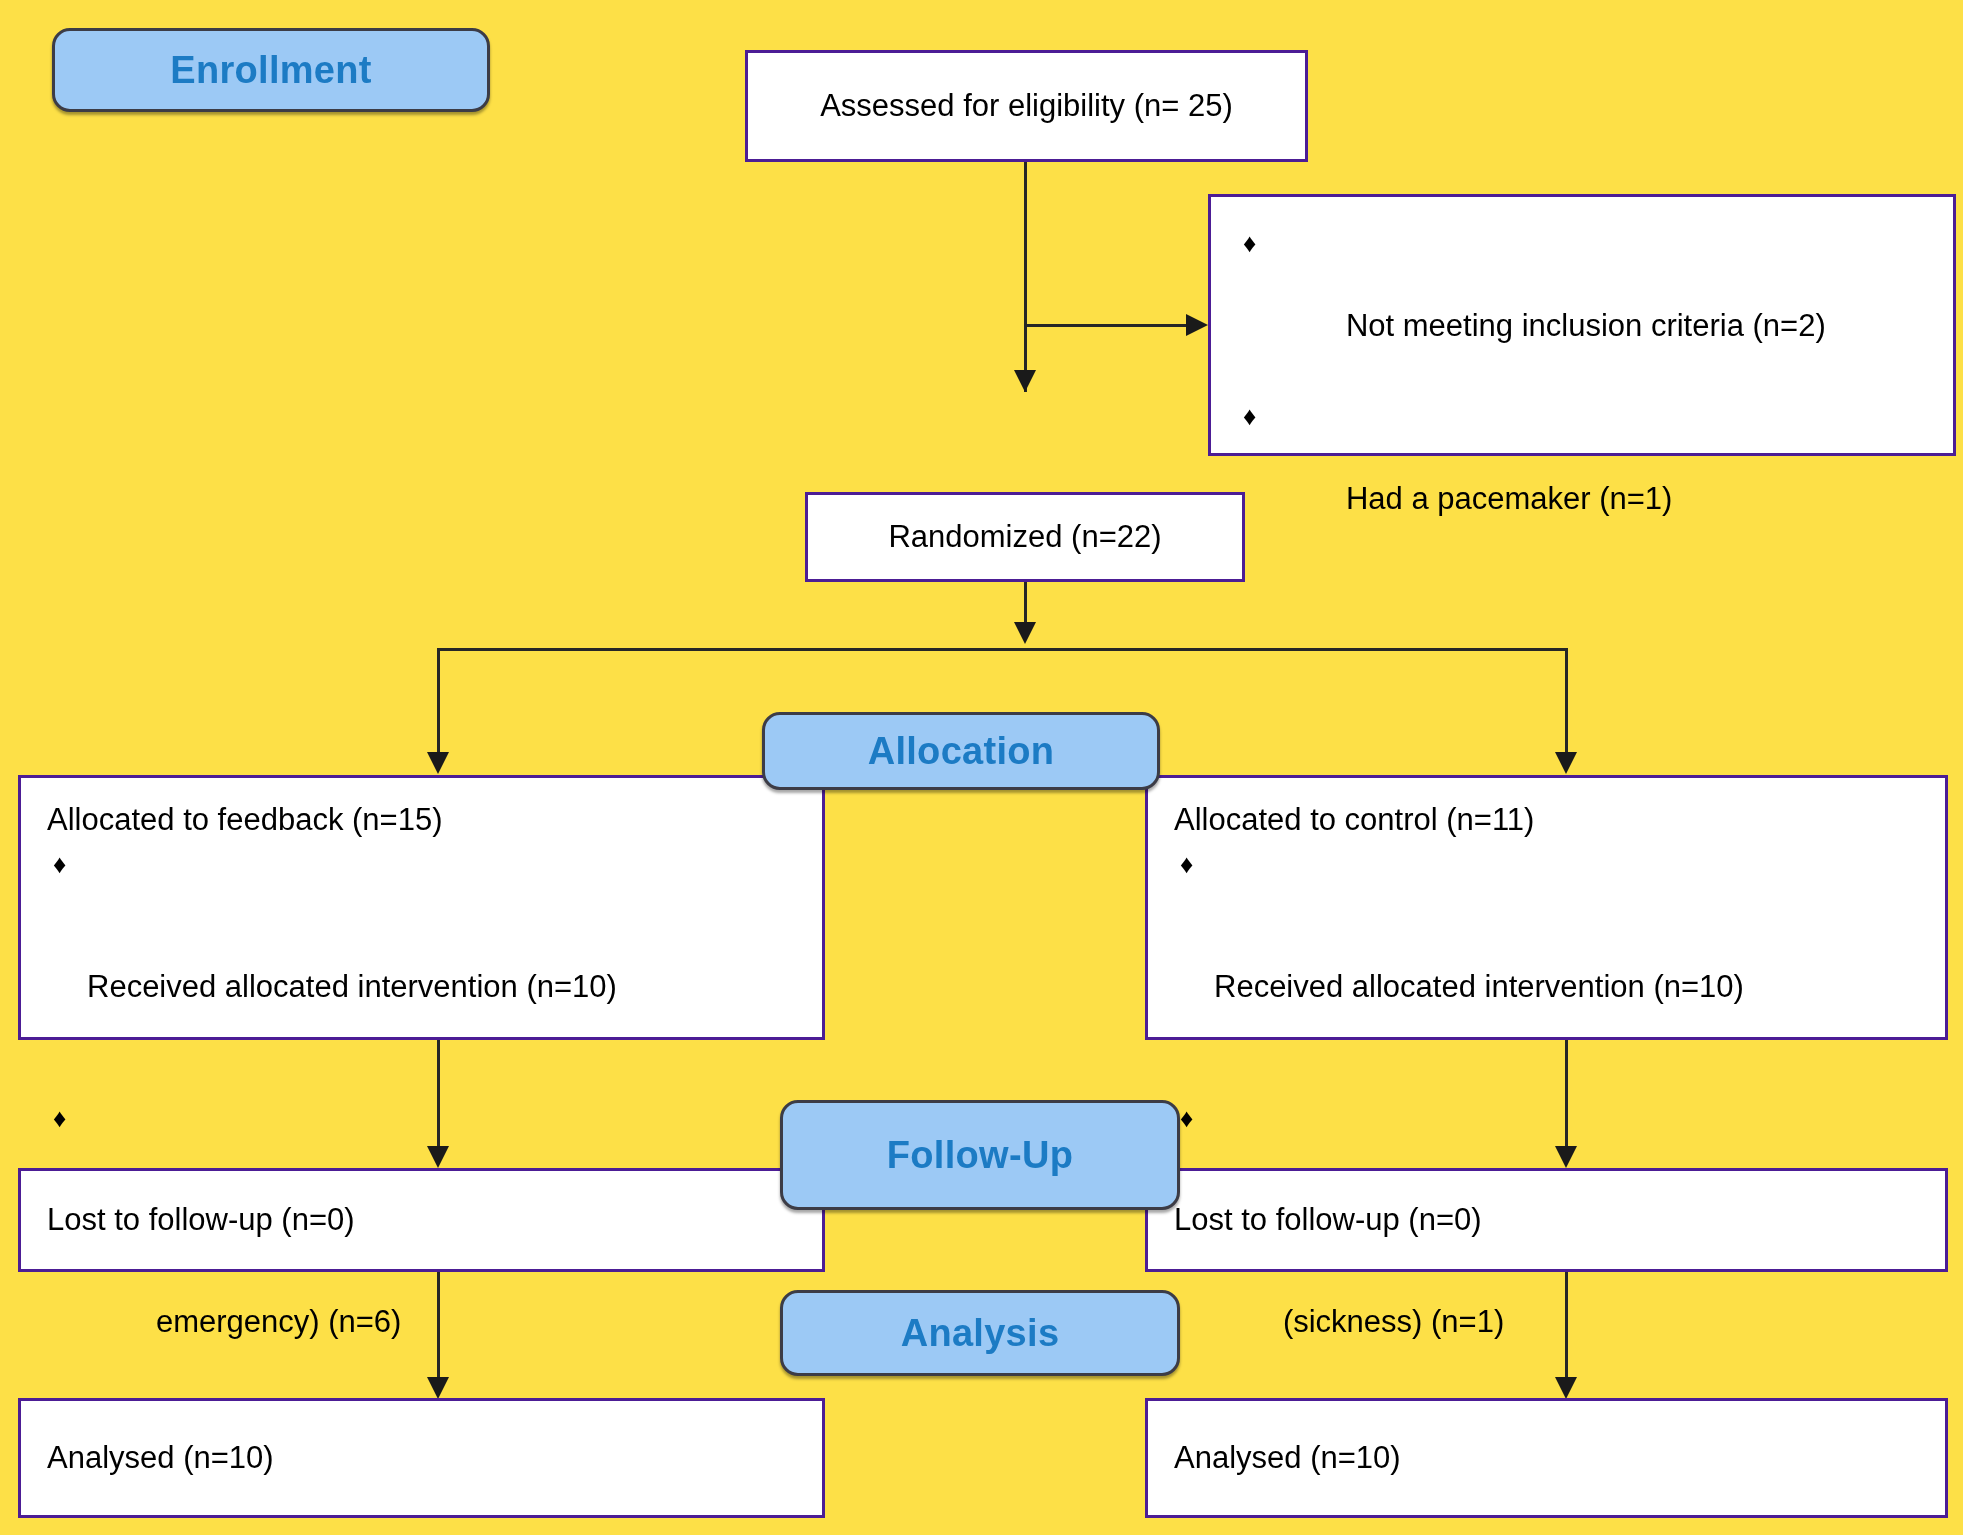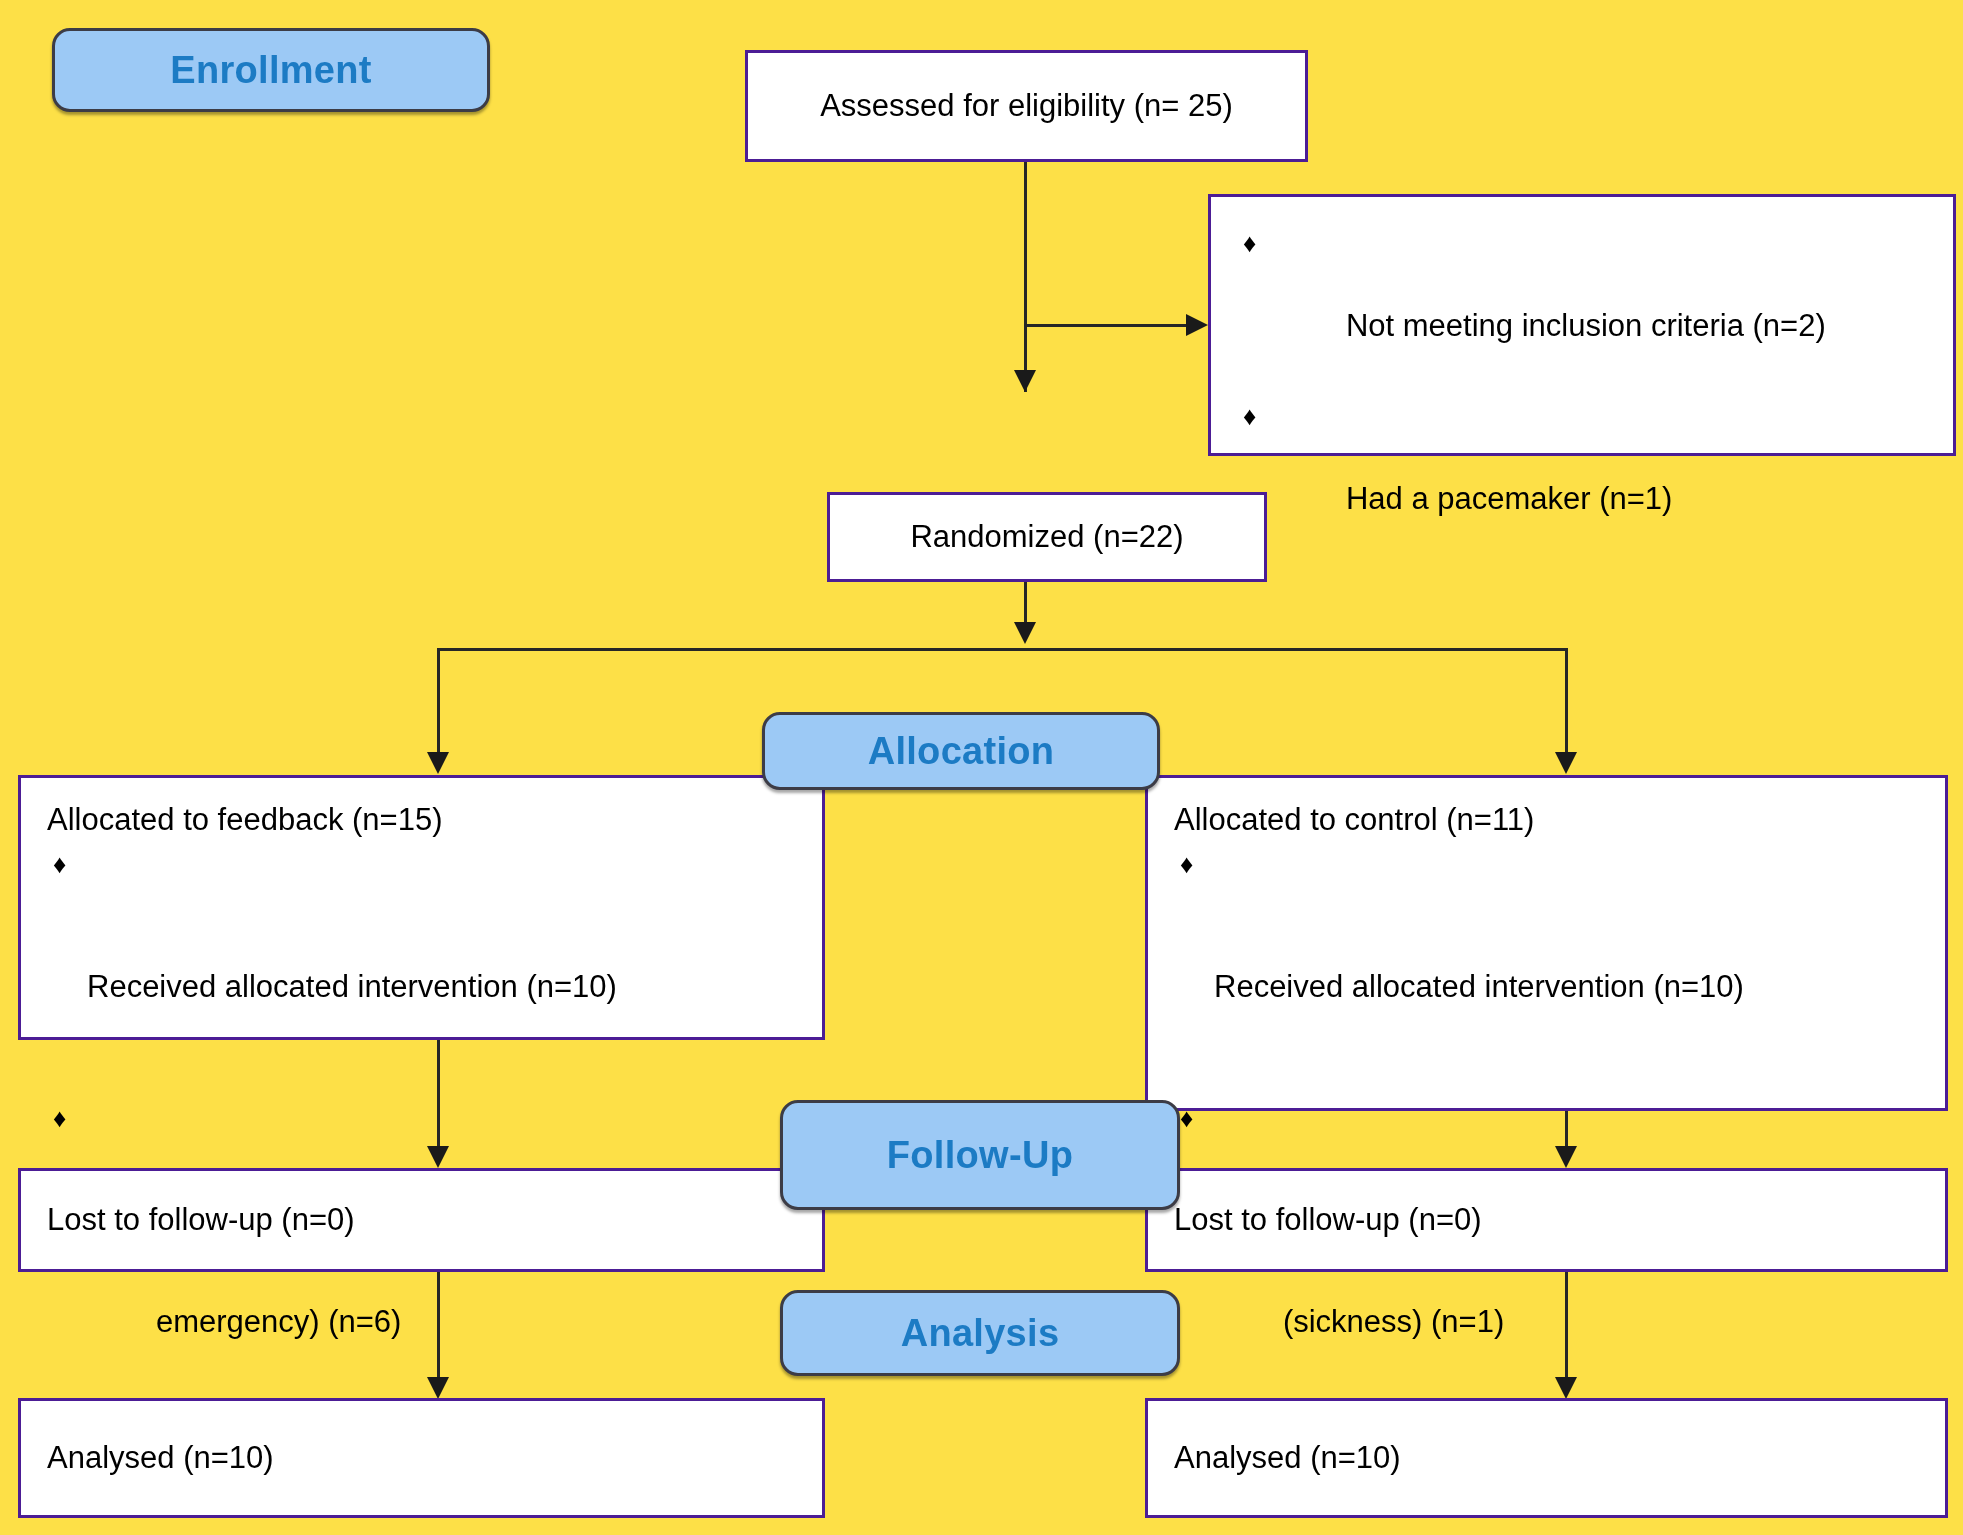--- a/index.html
+++ b/index.html
@@ -99,21 +99,21 @@
       </li>
       <li>
         <span class="dia">♦</span>
         <span>Had a pacemaker (n=1)</span>
       </li>
     </ul>
   </div>
 
   <div class="arrow-down" style="left:1014px;top:370px;"></div>
 
-  <div class="fbox centered" style="left:805px;top:492px;width:440px;height:90px;margin-left:22px;">
+  <div class="fbox centered" style="left:805px;top:492px;width:440px;height:90px;">
     <span class="ftext">Randomized (n=22)</span>
   </div>
 
   <div class="vline" style="left:1024px;top:582px;height:46px;"></div>
   <div class="arrow-down" style="left:1014px;top:622px;"></div>
 
   <div class="hline" style="left:437px;top:648px;width:1131px;"></div>
 
   <div class="vline" style="left:437px;top:648px;height:110px;"></div>
   <div class="arrow-down" style="left:427px;top:752px;"></div>
@@ -133,21 +133,21 @@
         <span class="hang">Received allocated intervention (n=10)</span>
       </li>
       <li>
         <span class="dia">♦</span>
         <span class="hang">Did not receive allocated intervention (family</span>
         <span class="cont">emergency) (n=6)</span>
       </li>
     </ul>
   </div>
 
-  <div class="fbox padded" style="left:1145px;top:775px;width:803px;height:336px;">
+  <div class="fbox padded" style="left:1145px;top:775px;width:803px;height:265px;">
     <div class="ftext">Allocated to control (n=11)</div>
     <ul class="blist">
       <li>
         <span class="dia">♦</span>
         <span class="hang">Received allocated intervention (n=10)</span>
       </li>
       <li>
         <span class="dia">♦</span>
         <span class="hang">Did not receive allocated intervention</span>
         <span class="cont">(sickness) (n=1)</span>

